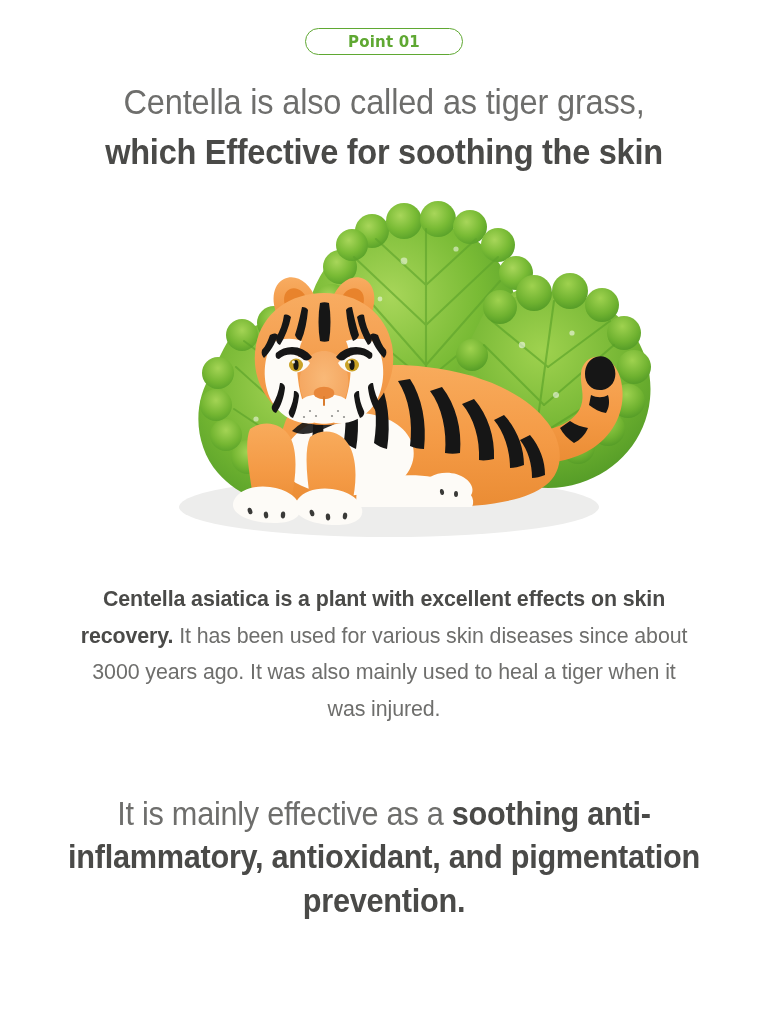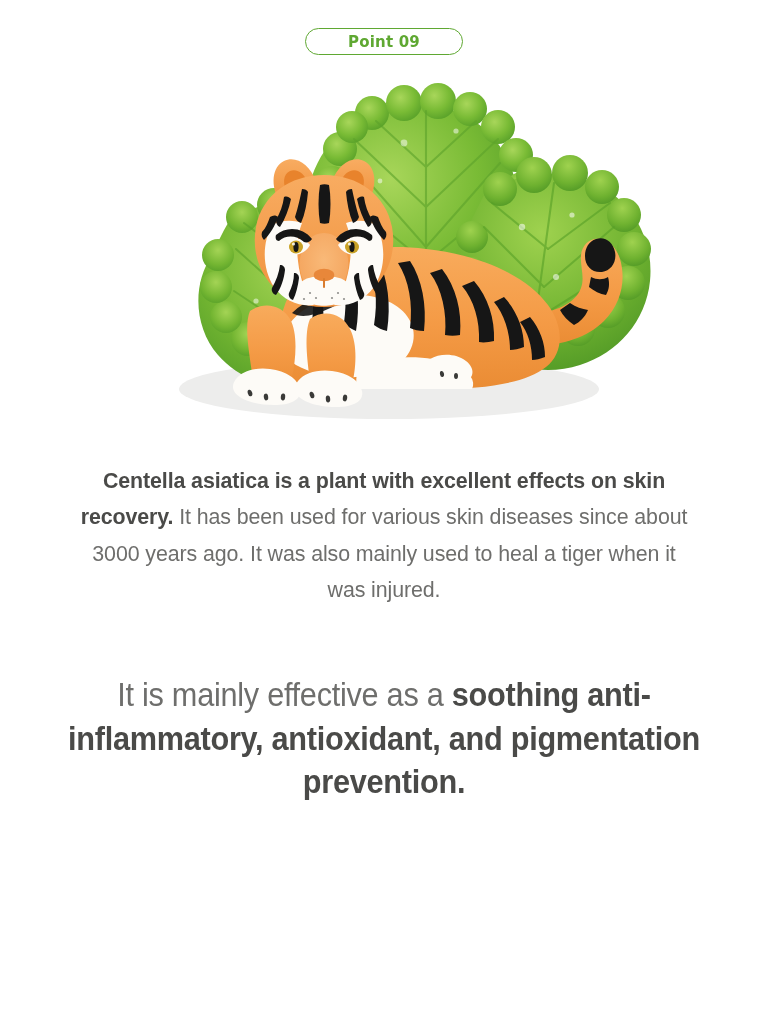--- a/index.html
+++ b/index.html
@@ -126,23 +126,27 @@
     font-weight: 700;
     color: #4a4a48;
   }
 </style>
 </head>
 <body>
 
 <div class="page">
 
   <div class="badge-wrap">
-    <div class="badge">Point 09</div>
+    <div class="badge">Point 01</div>
   </div>
 
+  <div class="headline">
+    <span class="hl-light">Centella is also called as tiger grass,</span>
+    <span class="hl-bold">which Effective for soothing the skin</span>
+  </div>
 
   <div class="illustration">
     <svg viewBox="0 0 560 360" xmlns="http://www.w3.org/2000/svg">
       <defs>
         <radialGradient id="leafGradA" cx="40%" cy="35%" r="75%">
           <stop offset="0%" stop-color="#a8d65a"></stop>
           <stop offset="55%" stop-color="#79bb35"></stop>
           <stop offset="100%" stop-color="#529c27"></stop>
         </radialGradient>
         <radialGradient id="leafGradB" cx="45%" cy="30%" r="80%">

